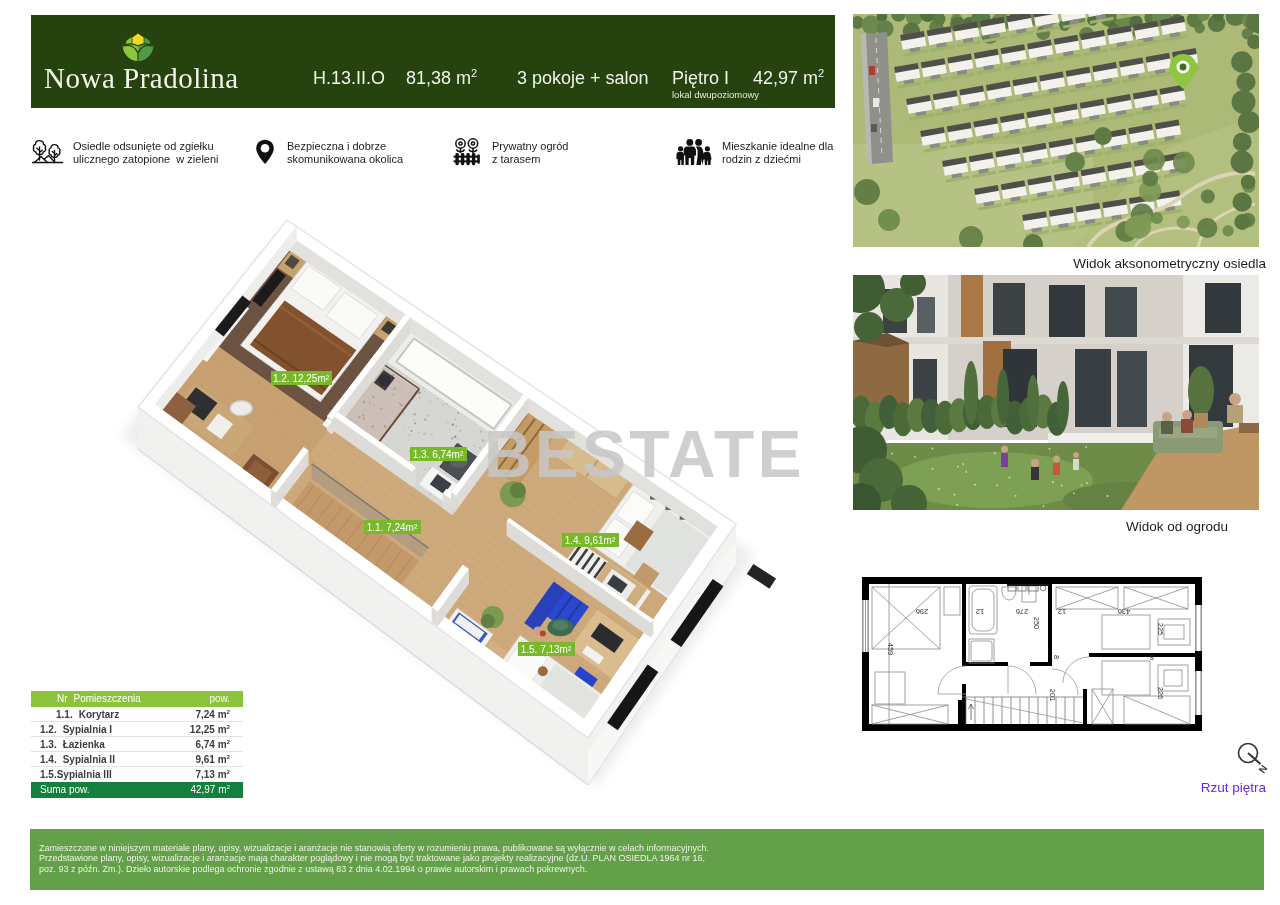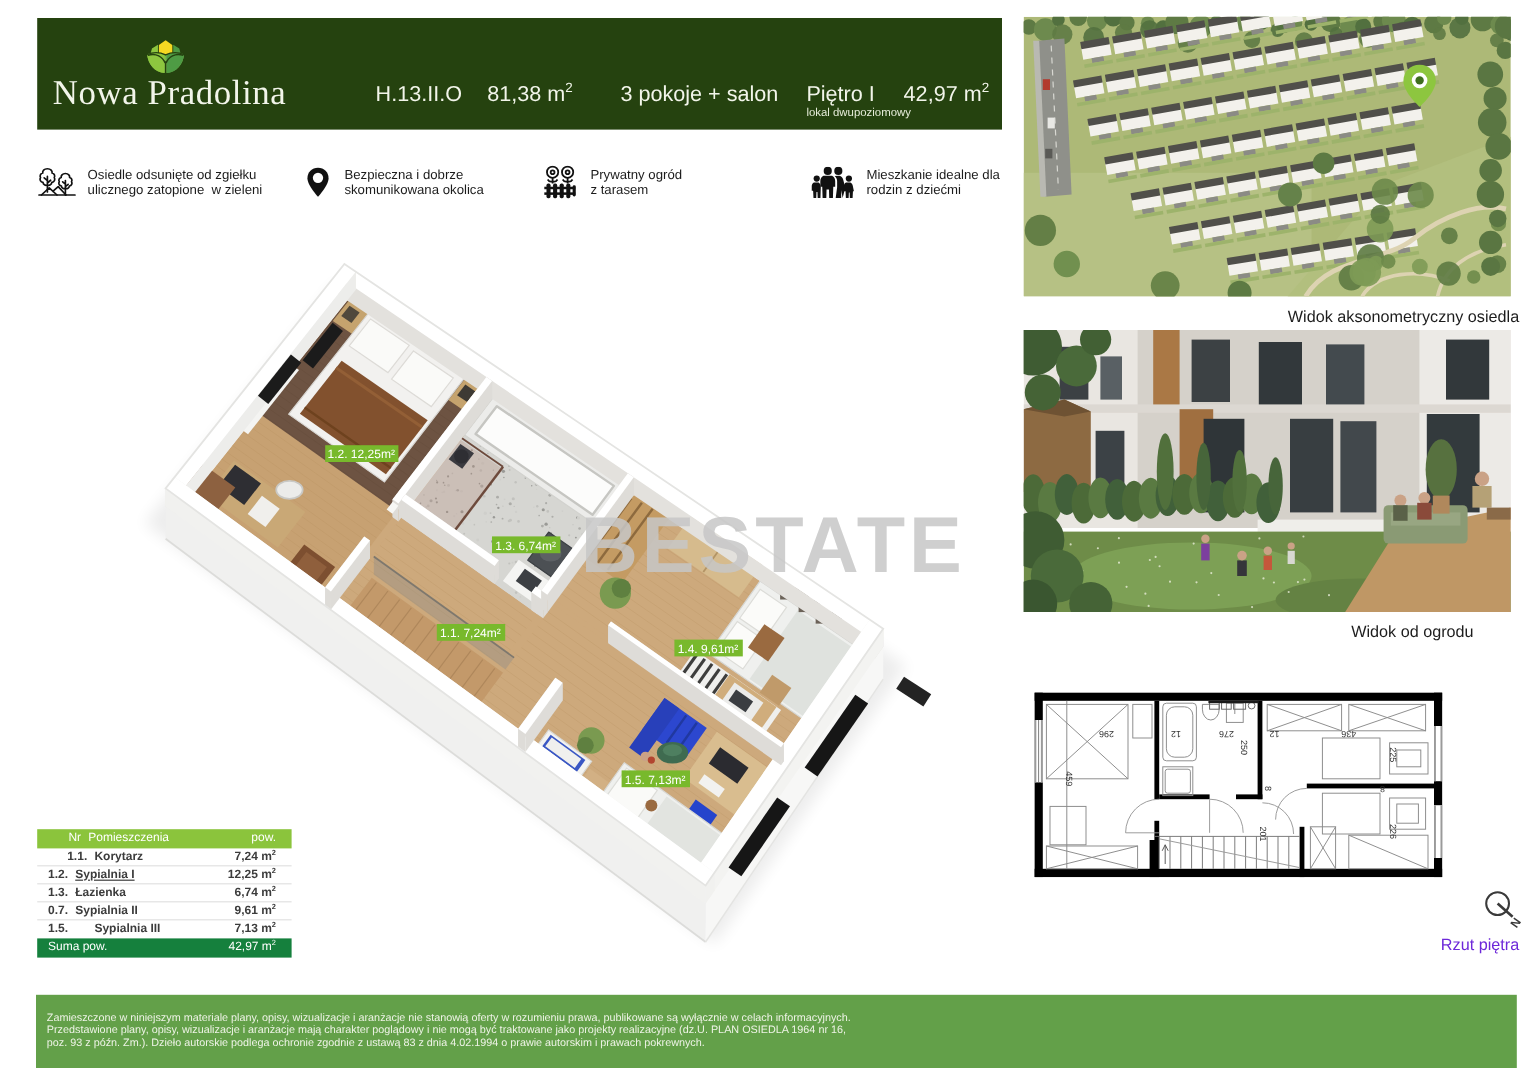--- a/index.html
+++ b/index.html
@@ -1323,26 +1323,26 @@
 </svg></div>
 
 <div class="abs" style="left:966px;top:780px;width:300px;text-align:right;font-size:13.5px;color:#6d28d9;">Rzut piętra</div>
 
 <div class="abs" style="left:31px;top:691px;width:212px;font-size:10px;color:#3c3c3c;">
 
   <div style="background:#8bc43c;color:#ffffff;height:16px;line-height:16px;position:relative;"><span style="margin-left:26px;">Nr</span><span style="margin-left:6px;">Pomieszczenia</span><span style="position:absolute;right:13px;">pow.</span></div>
 
   <div style="height:15px;line-height:15px;border-bottom:1px solid #e2e2e2;position:relative;font-weight:bold;"><span style="margin-left:25px;">1.1.</span><span style="margin-left:6px;">Korytarz</span><span style="position:absolute;right:13px;">7,24 m<sup>2</sup></span></div>
 
-  <div style="height:15px;line-height:15px;border-bottom:1px solid #e2e2e2;position:relative;font-weight:bold;"><span style="margin-left:9px;">1.2.</span><span style="margin-left:6px;text-decoration:underline;">Sypialnia I</span><span style="position:absolute;right:13px;">12,25 m<sup>2</sup></span></div>
+  <div style="height:15px;line-height:15px;border-bottom:1px solid #e2e2e2;position:relative;font-weight:bold;"><span style="margin-left:9px;">1.2.</span><span style="margin-left:6px;">Sypialnia I</span><span style="position:absolute;right:13px;">12,25 m<sup>2</sup></span></div>
 
   <div style="height:15px;line-height:15px;border-bottom:1px solid #e2e2e2;position:relative;font-weight:bold;"><span style="margin-left:9px;text-align:center;">1.3.</span><span style="margin-left:6px;">Łazienka</span><span style="position:absolute;right:13px;">6,74 m<sup>2</sup></span></div>
 
-  <div style="height:15px;line-height:15px;border-bottom:1px solid #e2e2e2;position:relative;font-weight:bold;"><span style="margin-left:9px;">0.7.</span><span style="margin-left:6px;">Sypialnia II</span><span style="position:absolute;right:13px;">9,61 m<sup>2</sup></span></div>
-
-  <div style="height:15px;line-height:15px;position:relative;font-weight:bold;"><span style="margin-left:9px;">1.5.</span><span style="margin-left:22px;">Sypialnia III</span><span style="position:absolute;right:13px;">7,13 m<sup>2</sup></span></div>
+  <div style="height:15px;line-height:15px;border-bottom:1px solid #e2e2e2;position:relative;font-weight:bold;"><span style="margin-left:9px;">1.4.</span><span style="margin-left:6px;">Sypialnia II</span><span style="position:absolute;right:13px;">9,61 m<sup>2</sup></span></div>
+
+  <div style="height:15px;line-height:15px;position:relative;font-weight:bold;"><span style="margin-left:9px;">1.5.</span><span style="margin-left:0;">Sypialnia III</span><span style="position:absolute;right:13px;">7,13 m<sup>2</sup></span></div>
 
   <div style="background:#15803d;color:#ffffff;height:16px;line-height:16px;position:relative;"><span style="margin-left:9px;">Suma pow.</span><span style="position:absolute;right:13px;">42,97 m<sup>2</sup></span></div>
 </div>
 
 <div class="abs" style="left:30px;top:829px;width:1234px;height:61px;background:#63a049;"></div>
 
 <div class="abs" style="left:39px;top:843px;width:700px;font-size:9px;line-height:10.3px;color:#eef3e6;">Zamieszczone w niniejszym materiale plany, opisy, wizualizacje i aranżacje nie stanowią oferty w rozumieniu prawa, publikowane są wyłącznie w celach informacyjnych.<br>Przedstawione plany, opisy, wizualizacje i aranżacje mają charakter poglądowy i nie mogą być traktowane jako projekty realizacyjne (dz.U. PLAN OSIEDLA 1964 nr 16,<br>poz. 93 z późn. Zm.). Dzieło autorskie podlega ochronie zgodnie z ustawą 83 z dnia 4.02.1994 o prawie autorskim i prawach pokrewnych.</div>
 
 </body></html>

